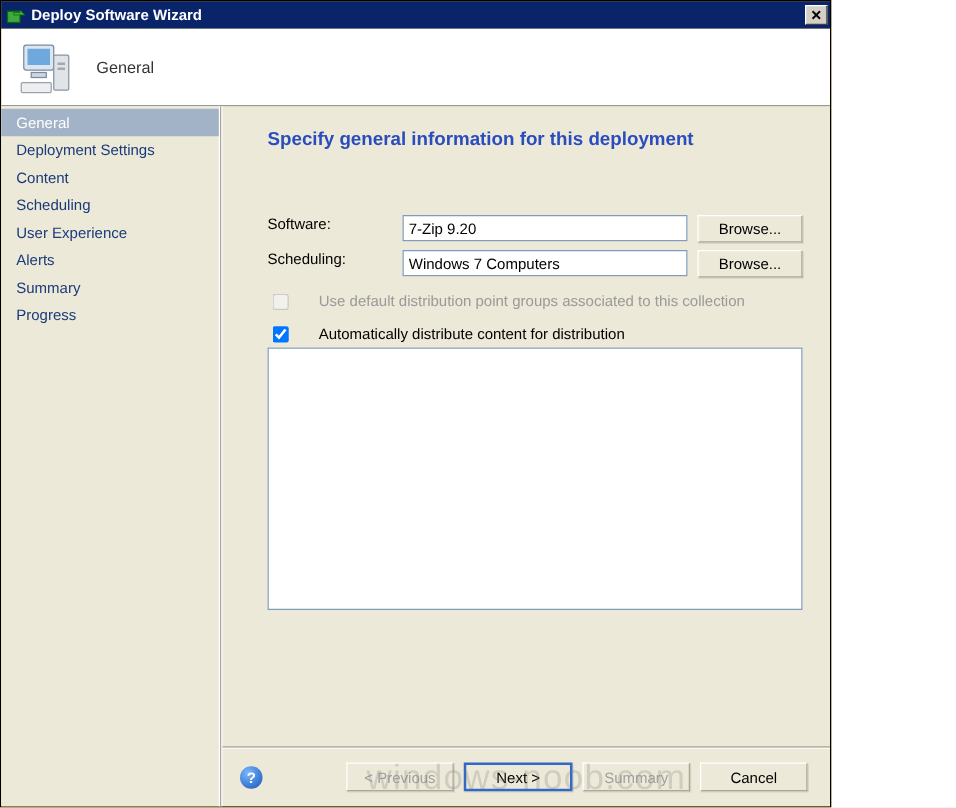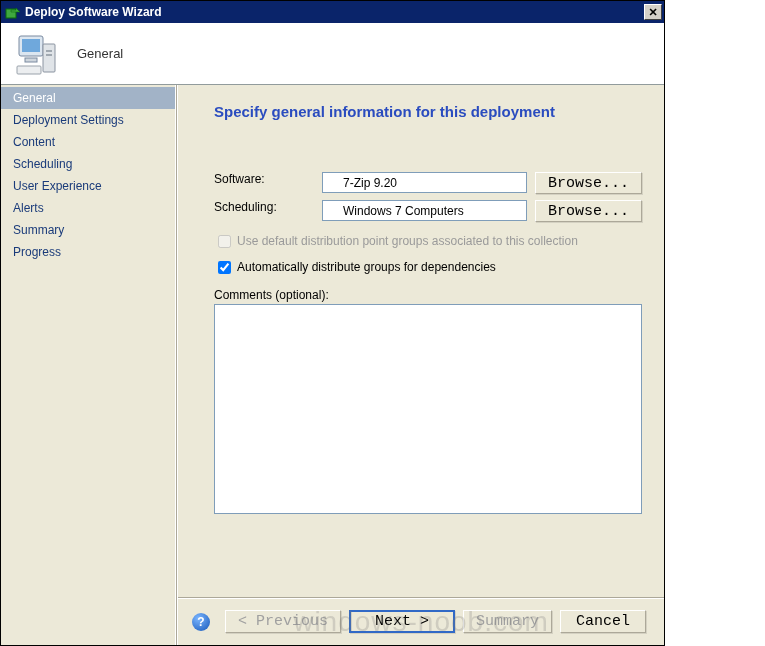--- a/index.html
+++ b/index.html
@@ -119,54 +119,54 @@
   .form-label {
     width: 100px;
     color: #000;
     font-size: 12px;
   }
   .text-field {
     flex: 1;
     height: 21px;
     border: 1px solid #7f9db9;
     background: #fff;
-    padding: 2px 20px;
+    padding: 2px 4px;
     font-size: 12px;
     font-family: inherit;
     color: #000;
   }
   .browse-btn, .wizard-btn {
     height: 22px;
     min-width: 84px;
     background: #ece9d8;
     border: 1px solid #aca899;
     border-top-color: #fff;
     border-left-color: #fff;
-    font-size: 15px;
-    font-family: Liberation Mono, monospace;
+    font-size: 12px;
+    font-family: Liberation Sans, sans-serif;
     cursor: pointer;
     padding: 0 12px;
     box-shadow: 1px 1px 0 rgba(0,0,0,0.1);
   }
   .wizard-btn {
     min-width: 86px;
     height: 23px;
   }
   .wizard-btn:disabled, .browse-btn:disabled {
     color: #a0a0a0;
     cursor: default;
   }
   .wizard-btn.default {
     border: 2px solid #3169c6;
     padding: 0 24px;
   }
   .check-row {
     display: flex;
     align-items: center;
-    gap: 6px;
+    gap: 24px;
     margin: 12px 0 4px 4px;
     font-size: 12px;
   }
   .check-row input[type="checkbox"] {
     width: 13px; height: 13px;
     margin: 0;
   }
   .check-row.disabled { color: #9a9a9a; }
   .comments-label {
     margin: 14px 0 2px 0;
@@ -277,24 +277,23 @@
           <button class="browse-btn">Browse...</button>
         </div>
 
         <div class="check-row disabled">
           <input type="checkbox" disabled="" style="">
           <span>Use default distribution point groups associated to this collection</span>
         </div>
 
         <div class="check-row">
           <input type="checkbox" id="auto-dist" checked="" style="">
-          <span>Automatically distribute groups for dependencies</span>
+          <span>Automatically distribute content for distribution</span>
         </div>
 
-        <div class="comments-label">Comments (optional):</div>
         <textarea class="comments-area" style=""></textarea>
 
       </div>
 
       <div class="footer">
         <div class="help-icon">?</div>
         <span class="watermark">windows-noob.com</span>
         <button class="wizard-btn" disabled="">&lt; Previous</button>
         <button class="wizard-btn default">Next &gt;</button>
         <button class="wizard-btn" disabled="">Summary</button>

